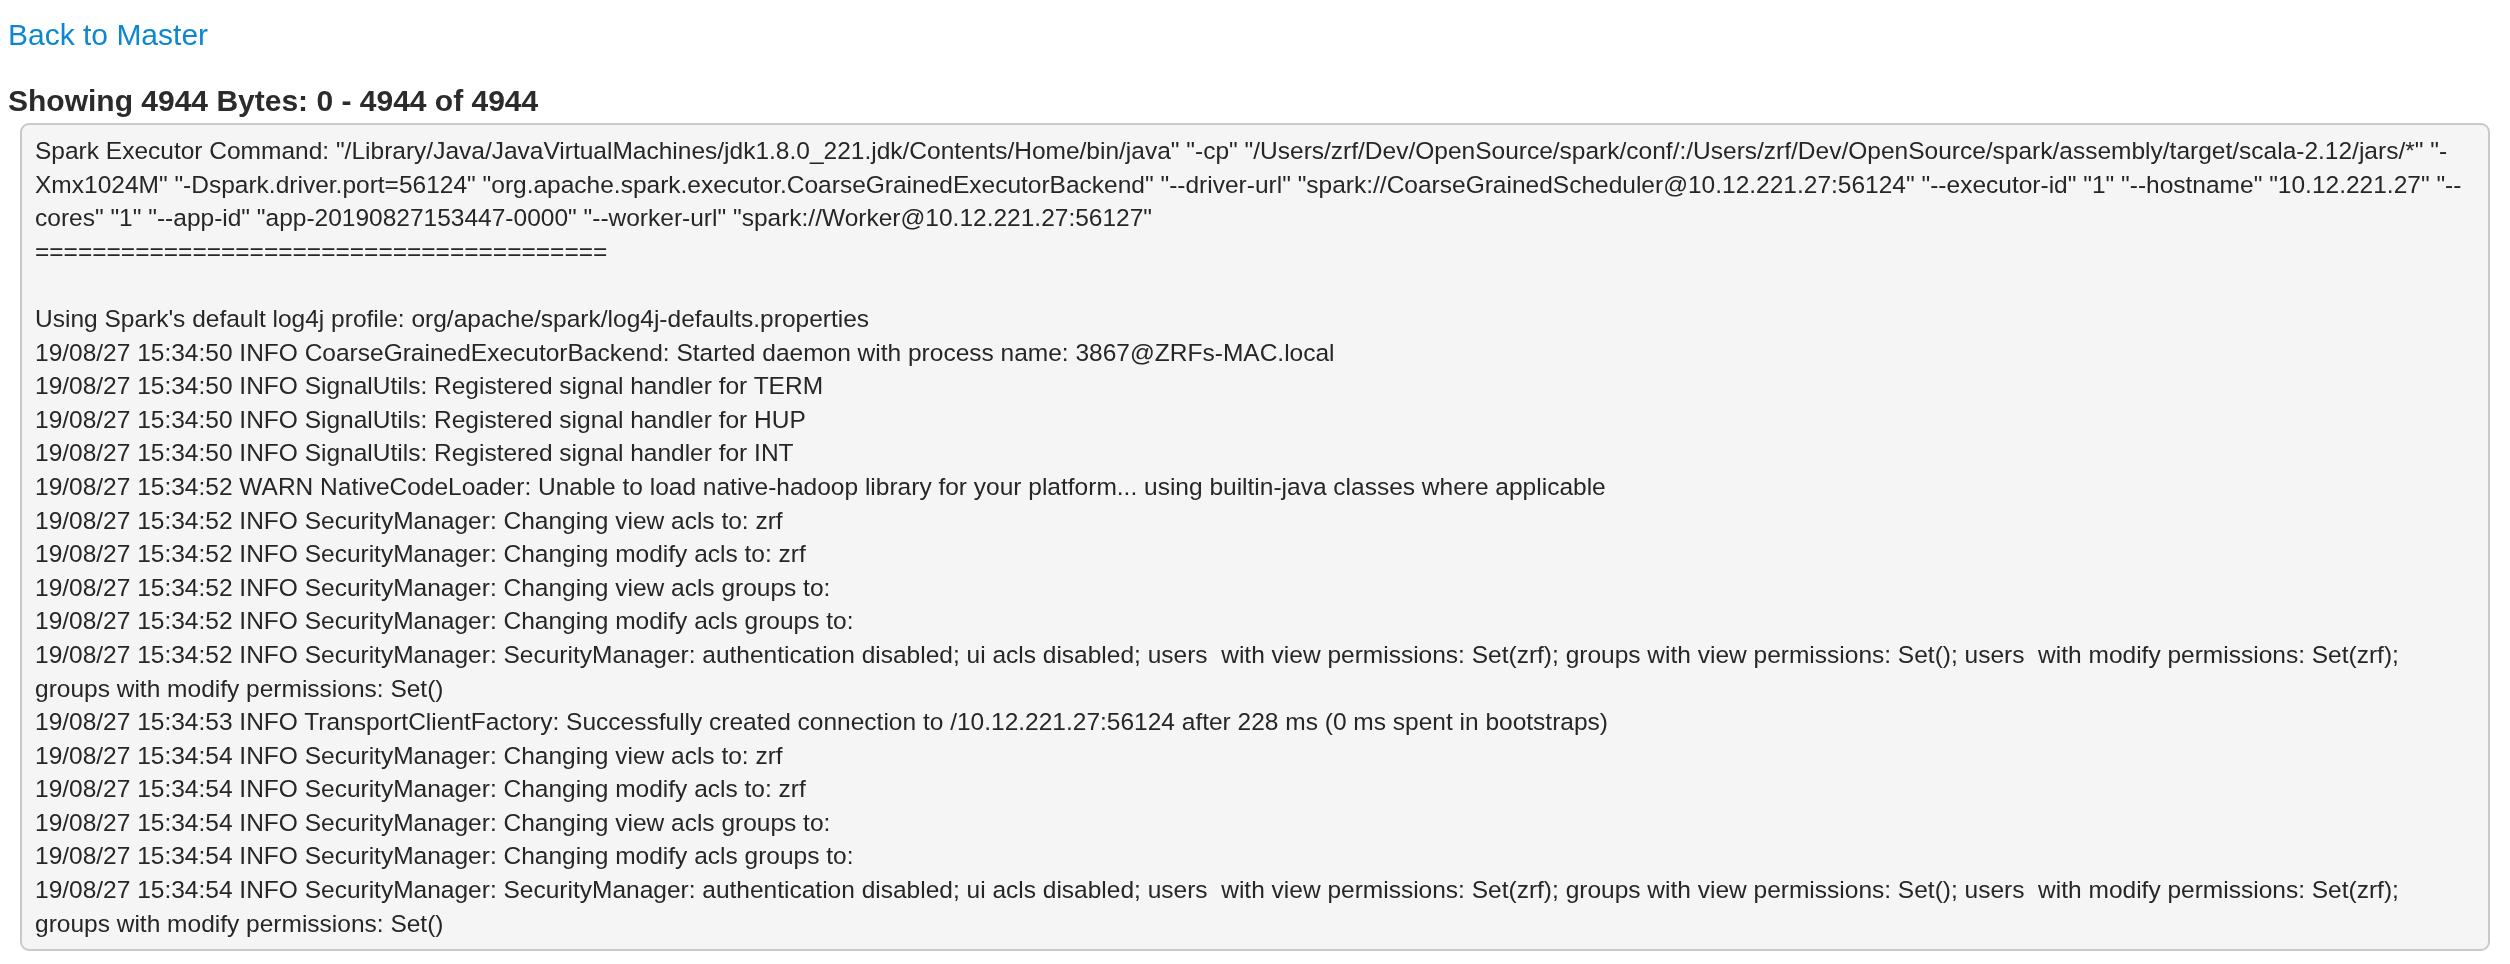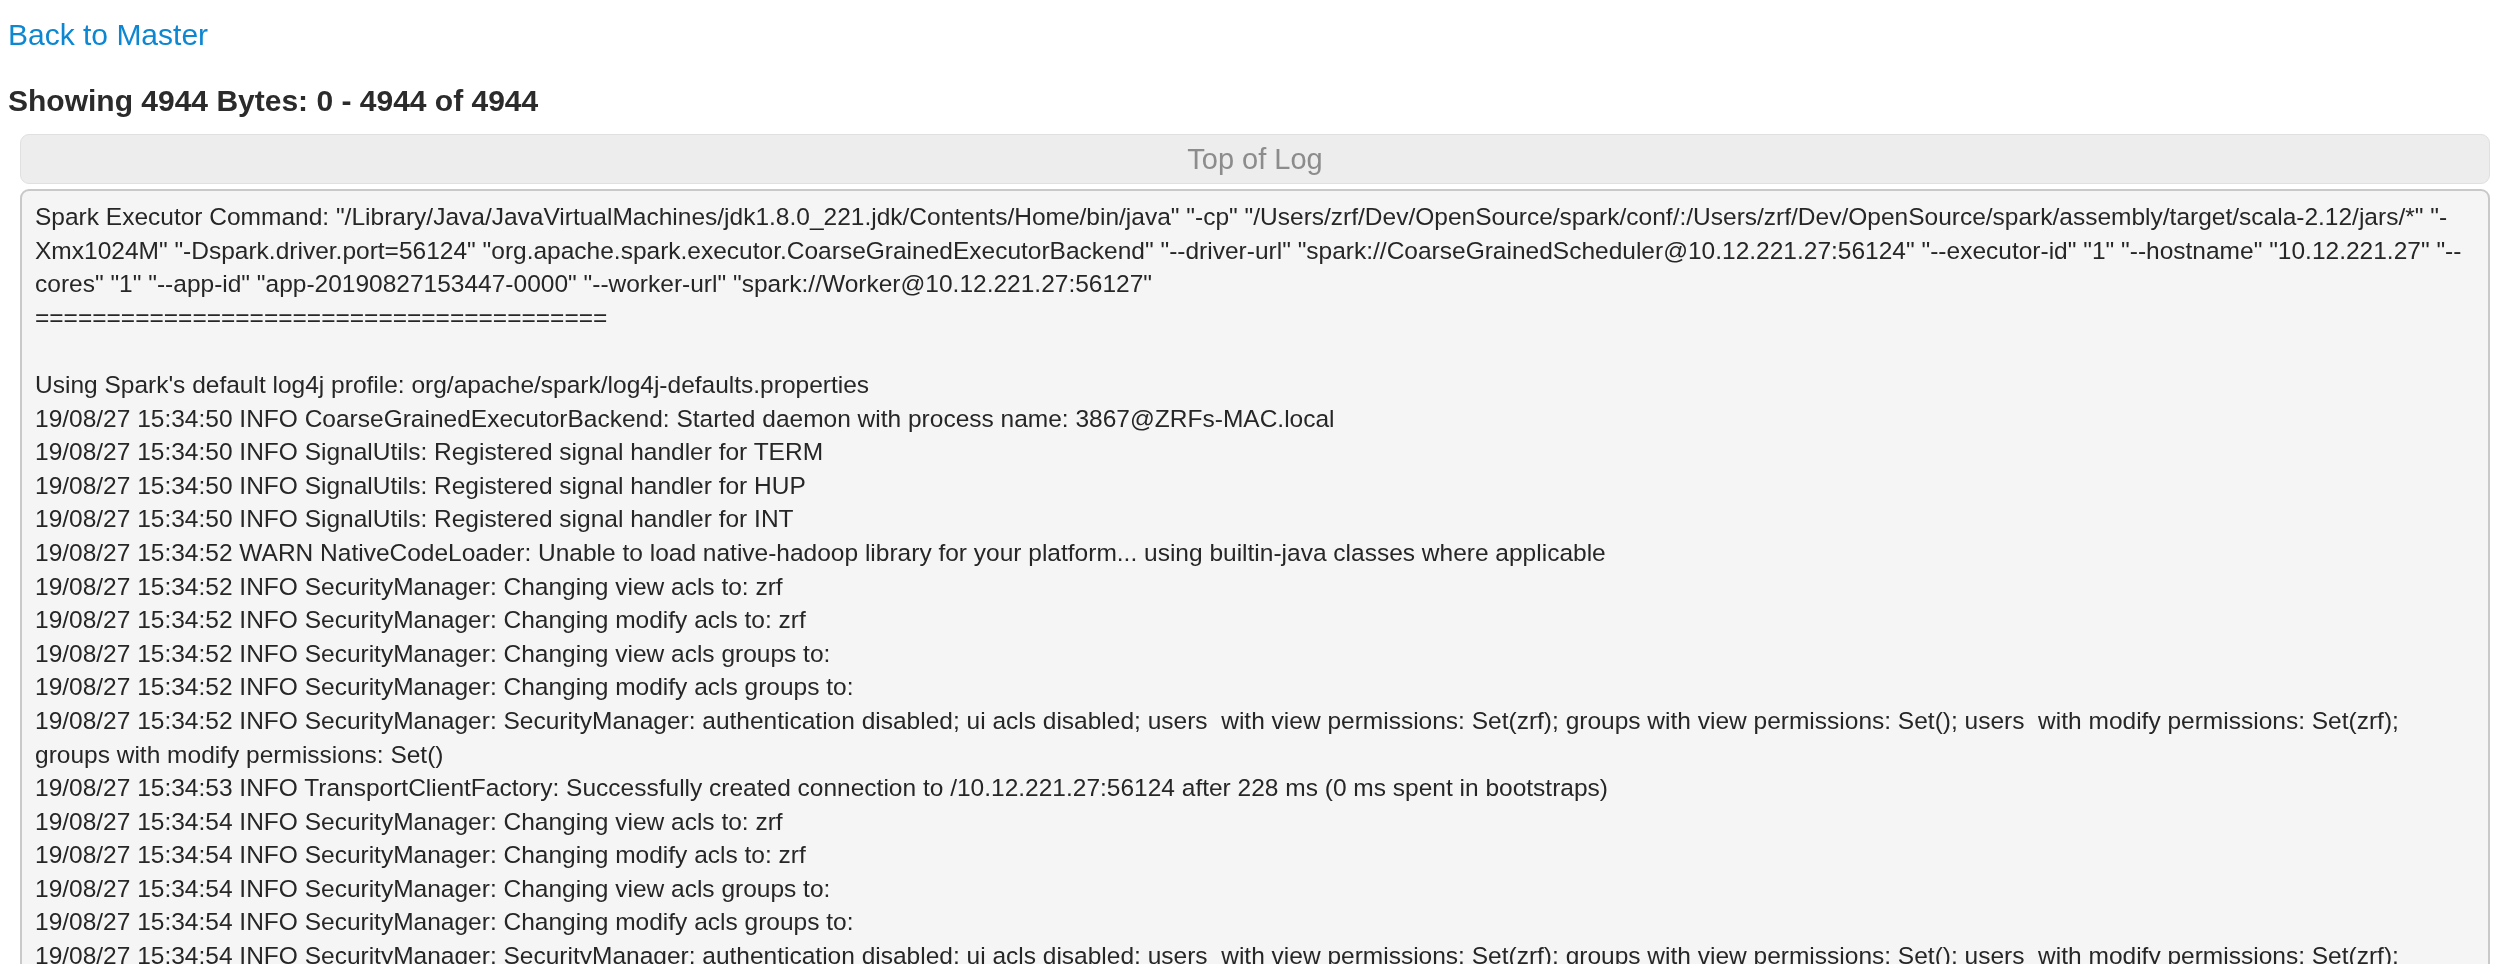--- a/index.html
+++ b/index.html
@@ -64,23 +64,20 @@
 </style>
 </head>
 <body>
 
 <div class="page">
 
   <a class="back-link">Back to Master</a>
 
   <div class="byte-range">Showing 4944 Bytes: 0 - 4944 of 4944</div>
 
-  <div class="log-header-bar">
-    <span>Top of Log</span>
-  </div>
 
   <div class="log-box">
     <pre class="log-content">Spark Executor Command: "/Library/Java/JavaVirtualMachines/jdk1.8.0_221.jdk/Contents/Home/bin/java" "-cp" "/Users/zrf/Dev/OpenSource/spark/conf/:/Users/zrf/Dev/OpenSource/spark/assembly/target/scala-2.12/jars/*" "-Xmx1024M" "-Dspark.driver.port=56124" "org.apache.spark.executor.CoarseGrainedExecutorBackend" "--driver-url" "spark://CoarseGrainedScheduler@10.12.221.27:56124" "--executor-id" "1" "--hostname" "10.12.221.27" "--cores" "1" "--app-id" "app-20190827153447-0000" "--worker-url" "spark://Worker@10.12.221.27:56127"
 ========================================
 
 Using Spark's default log4j profile: org/apache/spark/log4j-defaults.properties
 19/08/27 15:34:50 INFO CoarseGrainedExecutorBackend: Started daemon with process name: 3867@ZRFs-MAC.local
 19/08/27 15:34:50 INFO SignalUtils: Registered signal handler for TERM
 19/08/27 15:34:50 INFO SignalUtils: Registered signal handler for HUP
 19/08/27 15:34:50 INFO SignalUtils: Registered signal handler for INT

